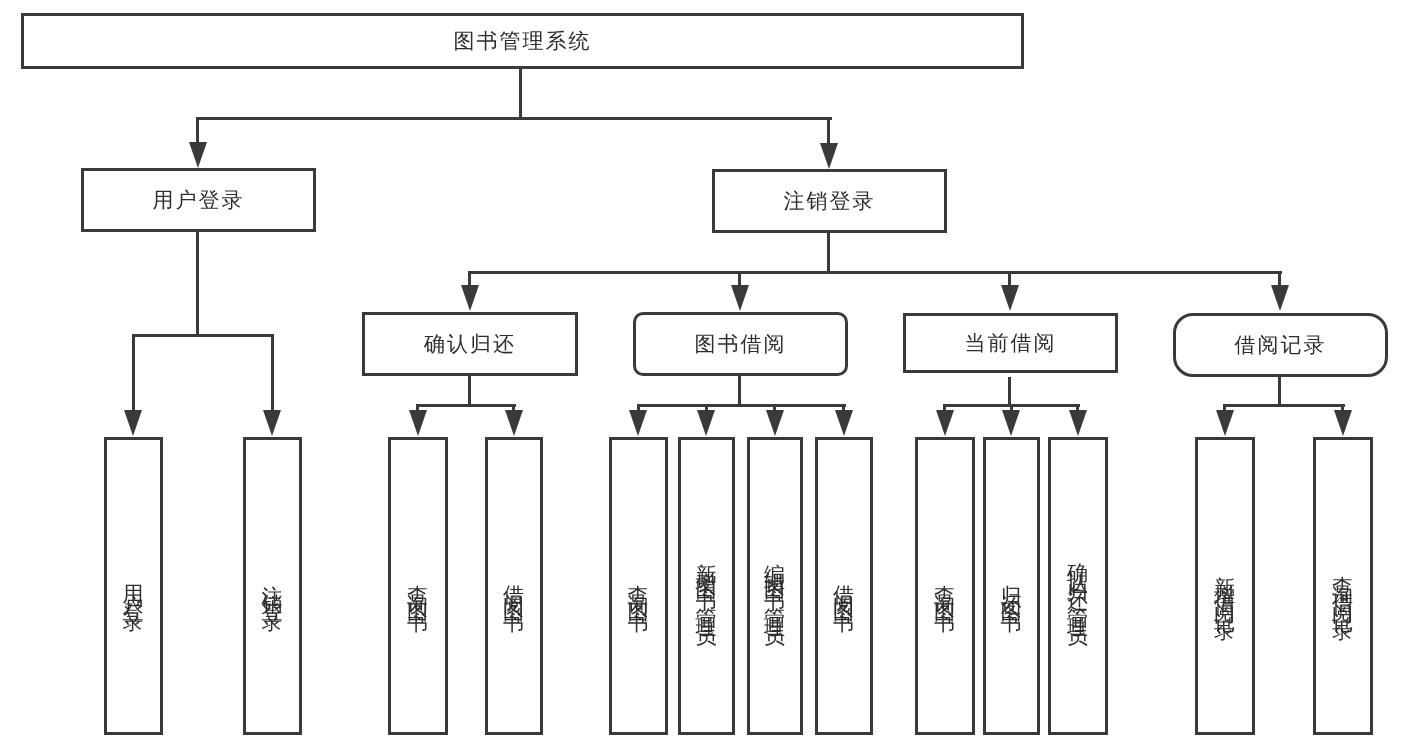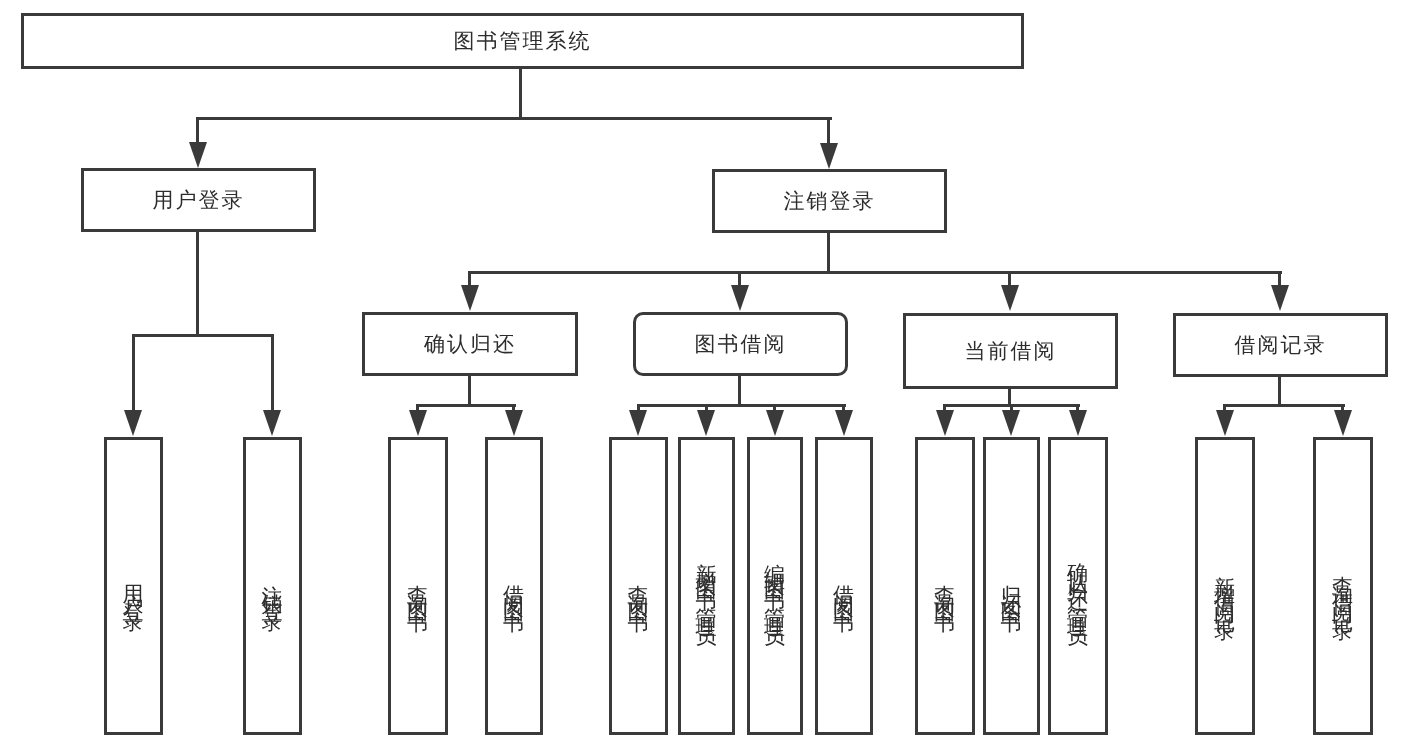--- a/index.html
+++ b/index.html
@@ -146,24 +146,24 @@
   <div class="box" style="left:712px; top:169px; width:235px; height:64px;">
     <span>注销登录</span>
   </div>
 
   <div class="box" style="left:362px; top:312px; width:216px; height:64px;">
     <span>确认归还</span>
   </div>
   <div class="box" style="left:633px; top:312px; width:215px; height:64px;border-radius:10px;">
     <span>图书借阅</span>
   </div>
-  <div class="box" style="left:903px; top:313px; width:215px; height:76px;">
+  <div class="box" style="left:903px; top:313px; width:215px; height:60px;">
     <span>当前借阅</span>
   </div>
-  <div class="box" style="left:1173px; top:313px; width:215px; height:64px;">
+  <div class="box" style="left:1173px; top:313px; width:215px; height:64px;border-radius:20px;">
     <span>借阅记录</span>
   </div>
 
   <div class="leafbox" style="left:104px; top:437px; width:59px; height:298px;">
     <span class="vtext">用户登录</span>
   </div>
   <div class="leafbox" style="left:243px; top:437px; width:59px; height:298px;">
     <span class="vtext">注销登录</span>
   </div>
 

